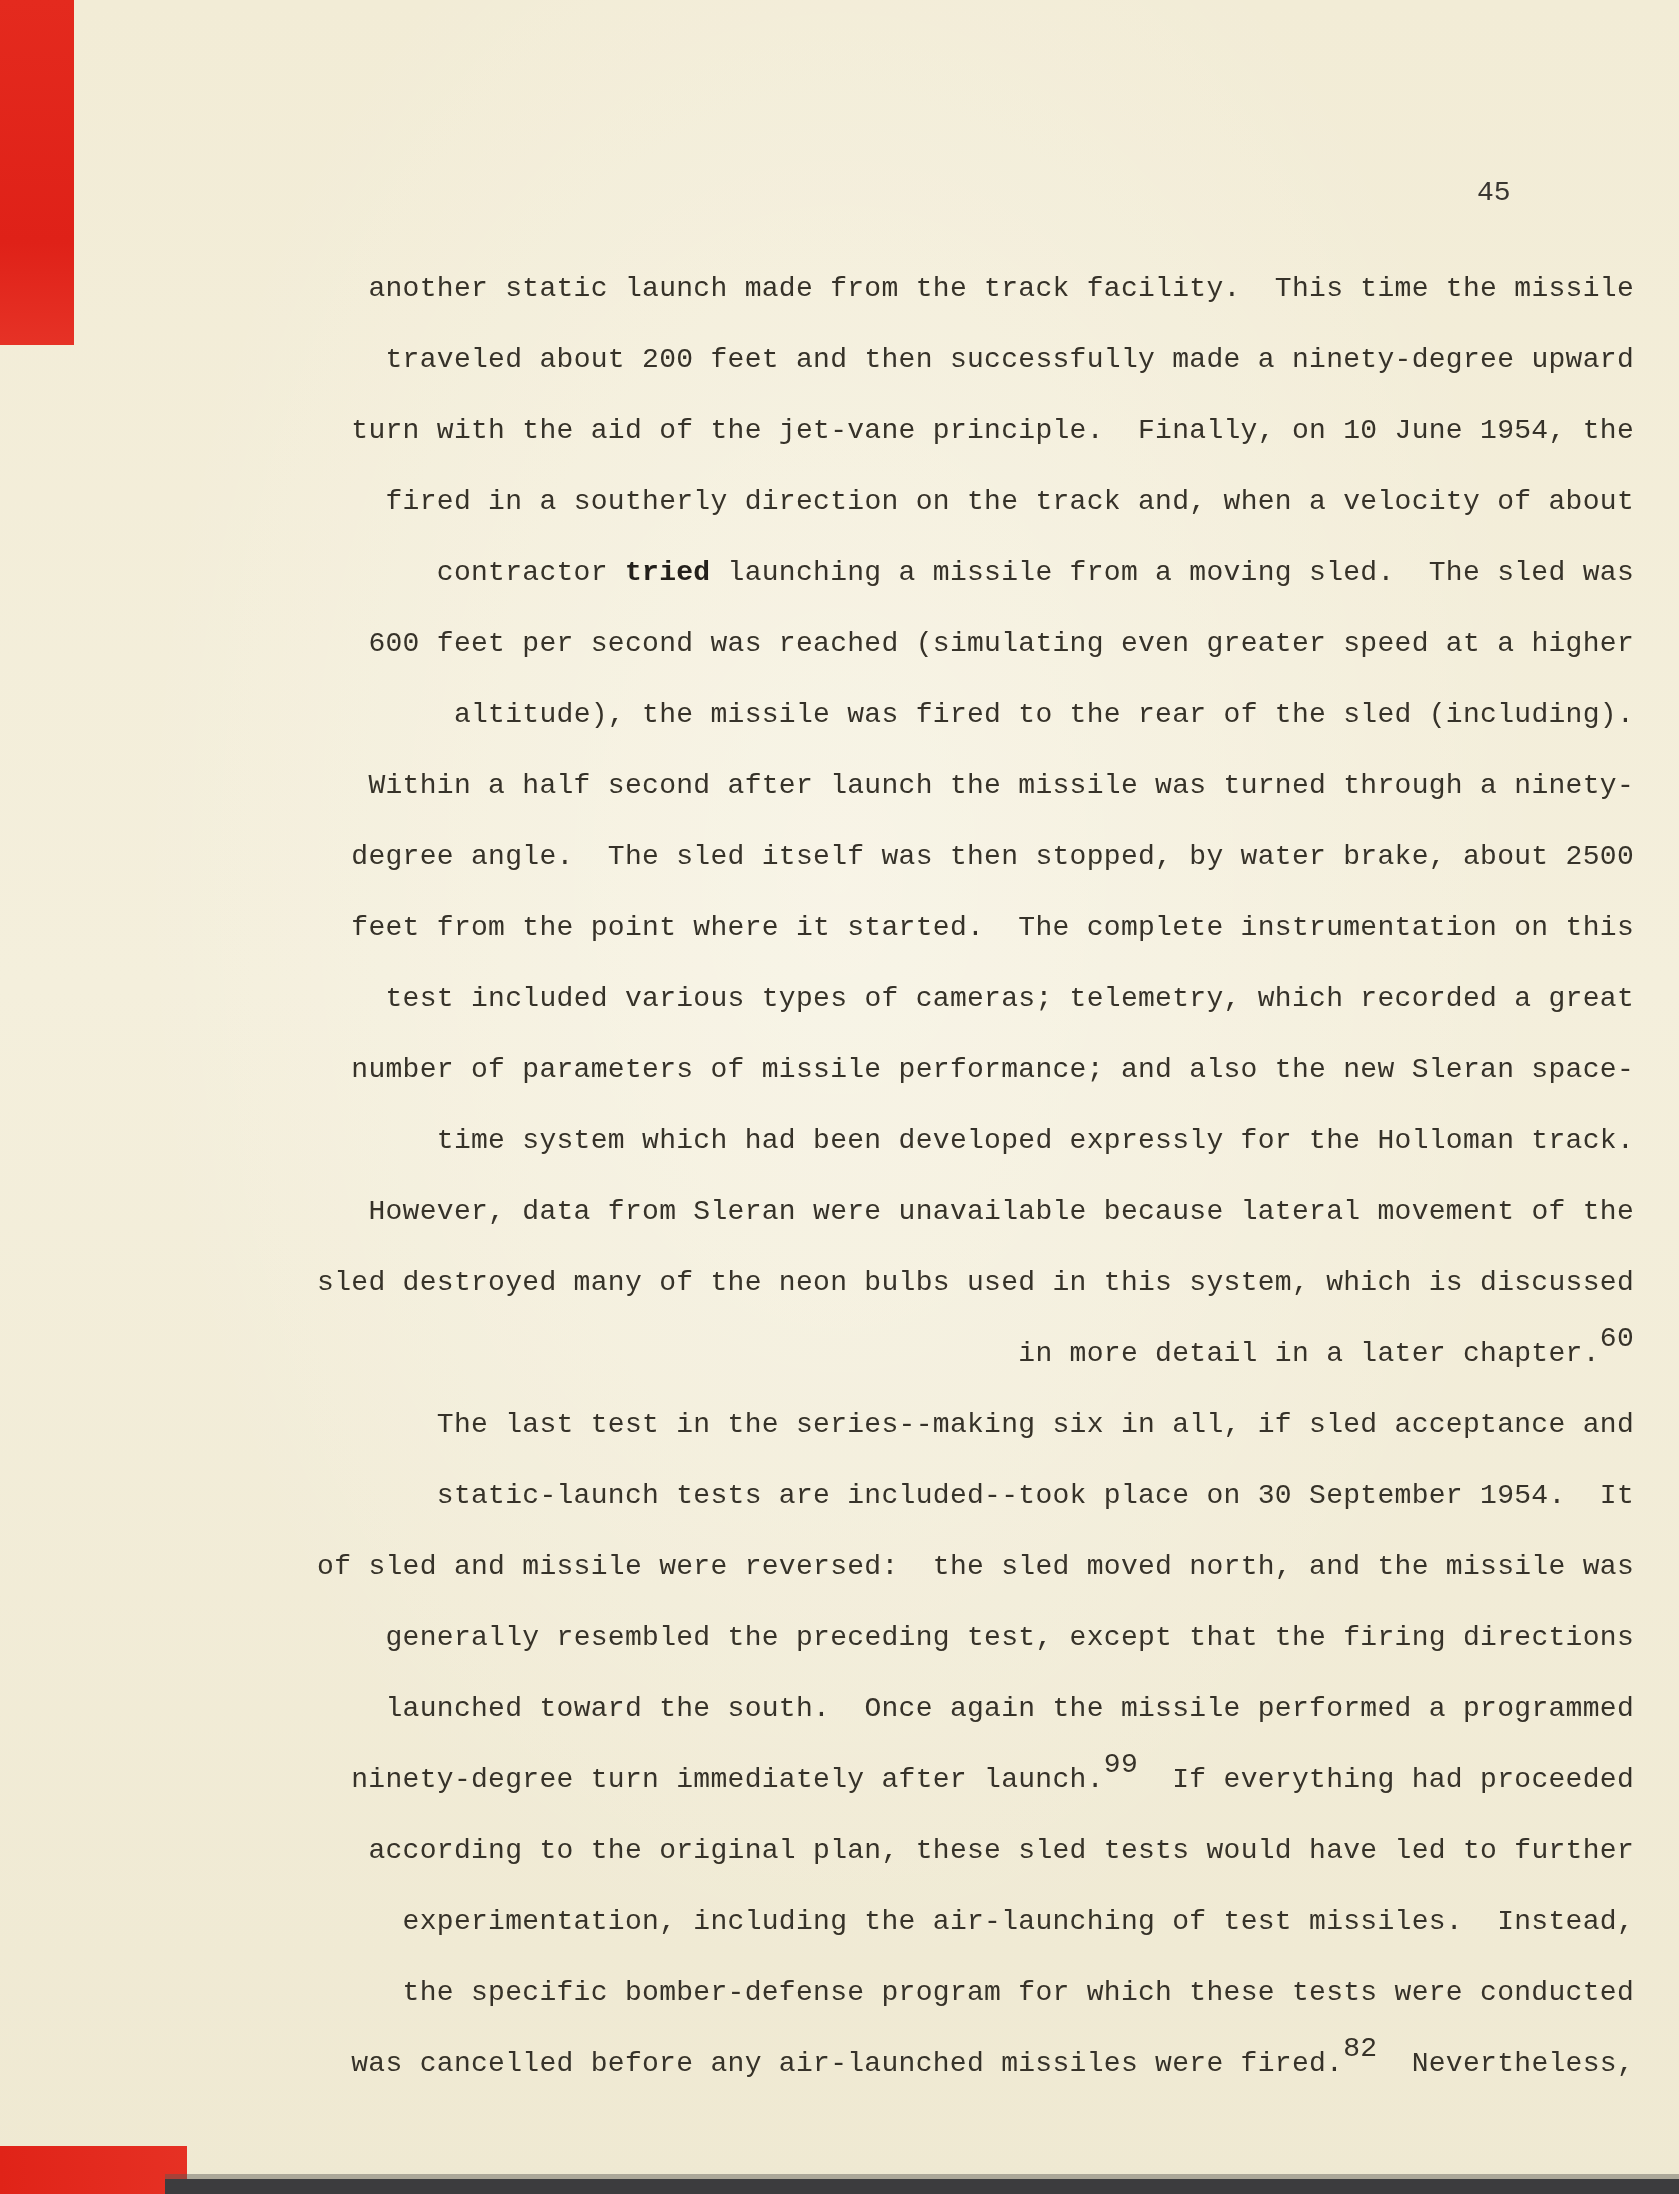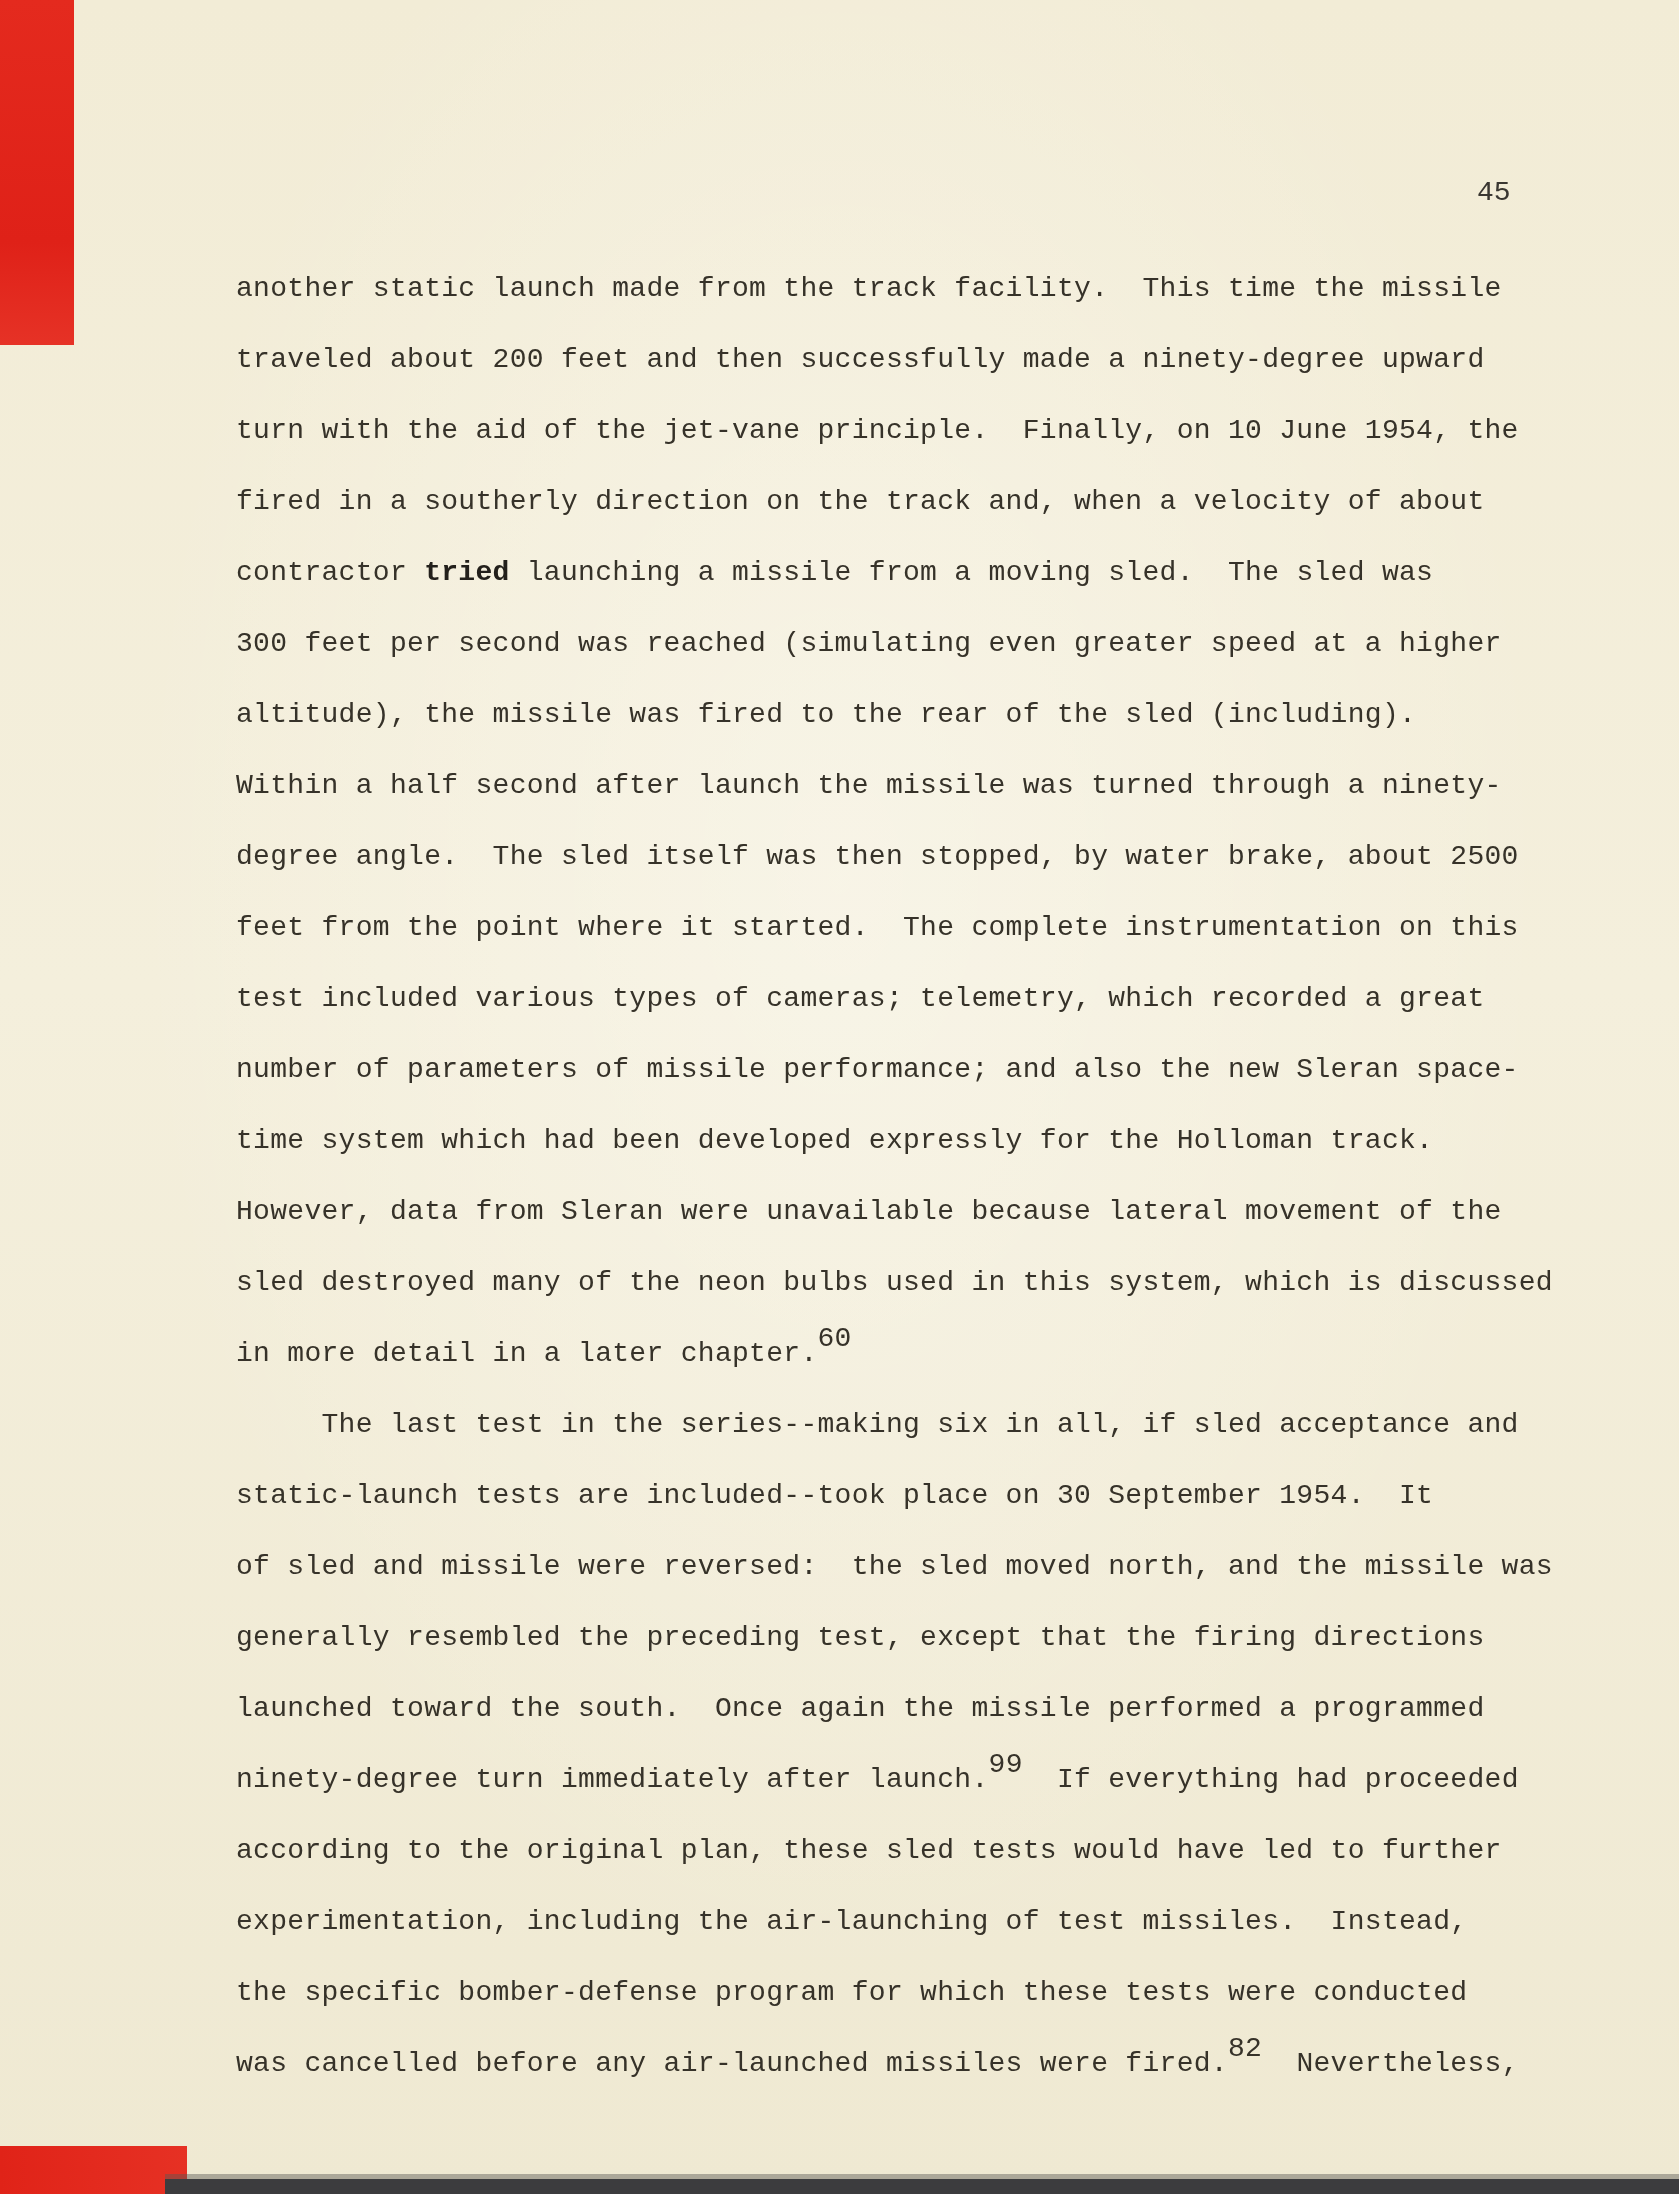--- a/index.html
+++ b/index.html
@@ -31,21 +31,21 @@
     margin-top: 16px;
   }
   .text-block {
     position: absolute;
     left: 236px;
     top: 253px;
     width: 1398px;
     color: #363229;
     font-size: 28px;
   }
-  .para { margin: 0; padding: 0; }
+  .para { margin: 0; padding: 0; text-align: right; }
   .line {
     white-space: pre;
     height: 71px;
     line-height: 71px;
     letter-spacing: 0.3px;
   }
   .sup {
     position: relative;
     top: -0.55em;
   }
@@ -97,21 +97,21 @@
 
   <div class="page-number">45</div>
 
   <div class="text-block">
       <div class="para">
         <div class="line">another static launch made from the track facility.  This time the missile</div>
         <div class="line">traveled about 200 feet and then successfully made a ninety-degree upward</div>
         <div class="line">turn with the aid of the jet-vane principle.  Finally, on 10 June 1954, the</div>
         <div class="line">fired in a southerly direction on the track and, when a velocity of about</div>
         <div class="line">contractor <span class="bold">tried</span> launching a missile from a moving sled.  The sled was</div>
-        <div class="line">300 feet per second was reached (simulating even greater speed at a higher</div>
+        <div class="line">600 feet per second was reached (simulating even greater speed at a higher</div>
         <div class="line">altitude), the missile was fired to the rear of the sled (including).</div>
         <div class="line">Within a half second after launch the missile was turned through a ninety-</div>
         <div class="line">degree angle.  The sled itself was then stopped, by water brake, about 2500</div>
         <div class="line">feet from the point where it started.  The complete instrumentation on this</div>
         <div class="line">test included various types of cameras; telemetry, which recorded a great</div>
         <div class="line">number of parameters of missile performance; and also the new Sleran space-</div>
         <div class="line">time system which had been developed expressly for the Holloman track.</div>
         <div class="line">However, data from Sleran were unavailable because lateral movement of the</div>
         <div class="line">sled destroyed many of the neon bulbs used in this system, which is discussed</div>
         <div class="line">in more detail in a later chapter.<span class="sup">60</span></div>

